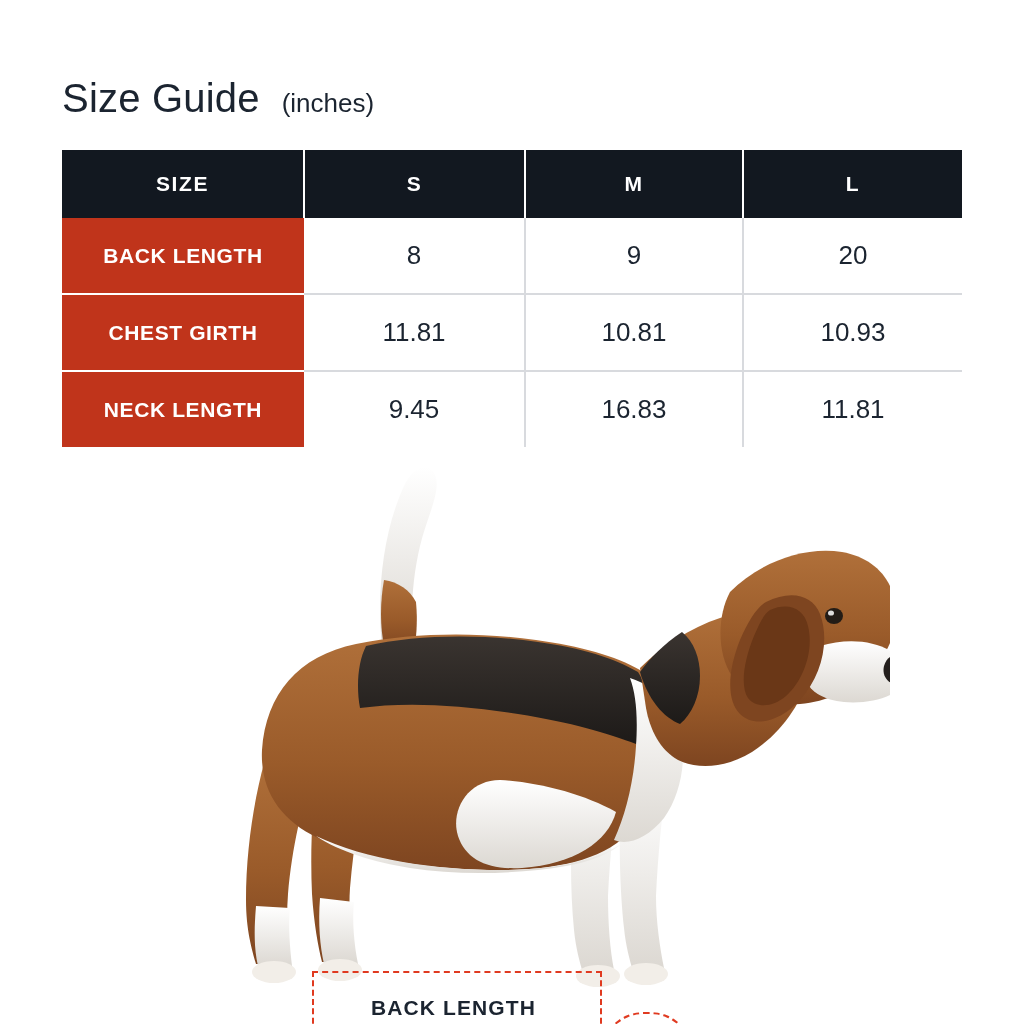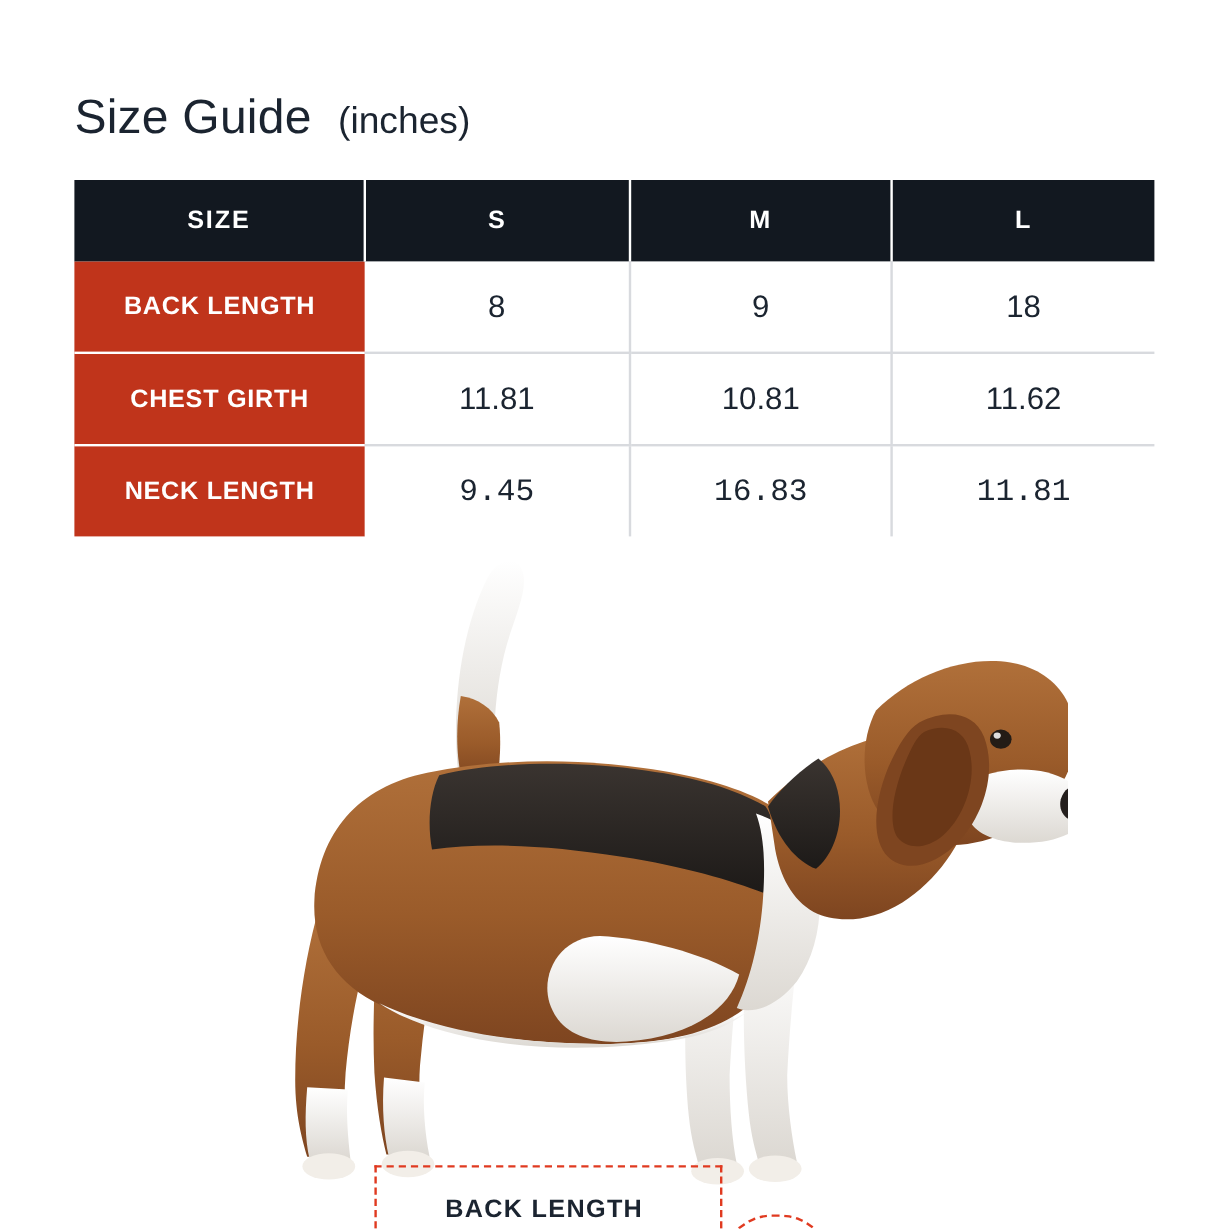--- a/index.html
+++ b/index.html
@@ -31,21 +31,21 @@
     gap: 22px;
     margin-top: 28px;
   }
   .title-main {
     font-size: 40px;
     font-weight: 400;
     color: #1b2430;
     letter-spacing: 0.2px;
   }
   .title-unit {
-    font-size: 31px;
+    font-size: 26px;
     font-weight: 400;
     color: #1b2430;
   }
 
   
   .size-table {
     position: absolute;
     left: 62px;
     top: 150px;
     width: 900px;
@@ -92,21 +92,21 @@
     height: 75px;
     text-align: center;
     vertical-align: middle;
     font-size: 26px;
     font-weight: 400;
     color: #1b2430;
     border-right: 2px solid #d8dade;
     border-bottom: 2px solid #d8dade;
   }
   .val-cell:last-child { border-right: none; }
-  tr:last-child .val-cell { border-bottom: none; font-family: Liberation Mono, monospace; }
+  tr:last-child .val-cell { border-bottom: none; }
 
   
   .figure {
     position: absolute;
     left: 0;
     top: 450px;
     width: 1024px;
     height: 574px;
   }
   .dog-svg {
@@ -171,27 +171,27 @@
         <th class="head-cell">S</th>
         <th class="head-cell">M</th>
         <th class="head-cell">L</th>
       </tr>
     </thead>
     <tbody>
       <tr>
         <td class="row-label">BACK LENGTH</td>
         <td class="val-cell">8</td>
         <td class="val-cell">9</td>
-        <td class="val-cell">18</td>
+        <td class="val-cell">20</td>
       </tr>
       <tr>
         <td class="row-label">CHEST GIRTH</td>
         <td class="val-cell">11.81</td>
         <td class="val-cell">10.81</td>
-        <td class="val-cell">11.62</td>
+        <td class="val-cell">10.93</td>
       </tr>
       <tr>
         <td class="row-label">NECK LENGTH</td>
         <td class="val-cell">9.45</td>
         <td class="val-cell">16.83</td>
         <td class="val-cell">11.81</td>
       </tr>
     </tbody>
   </table>
 

